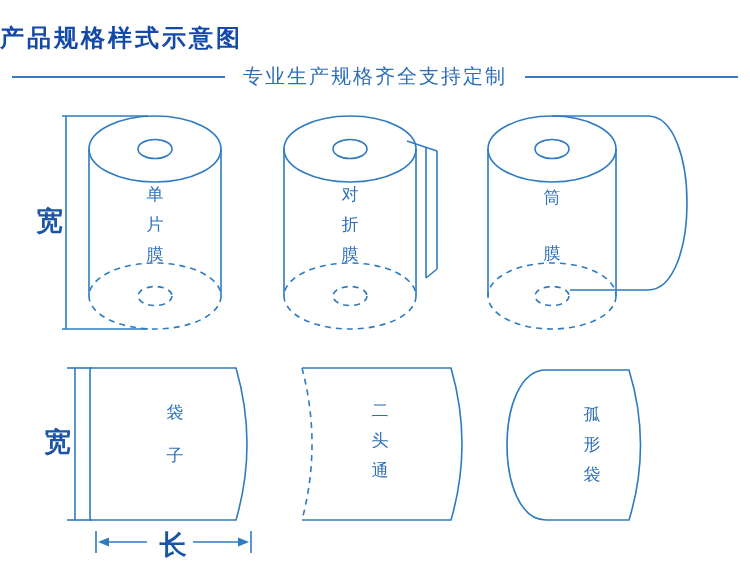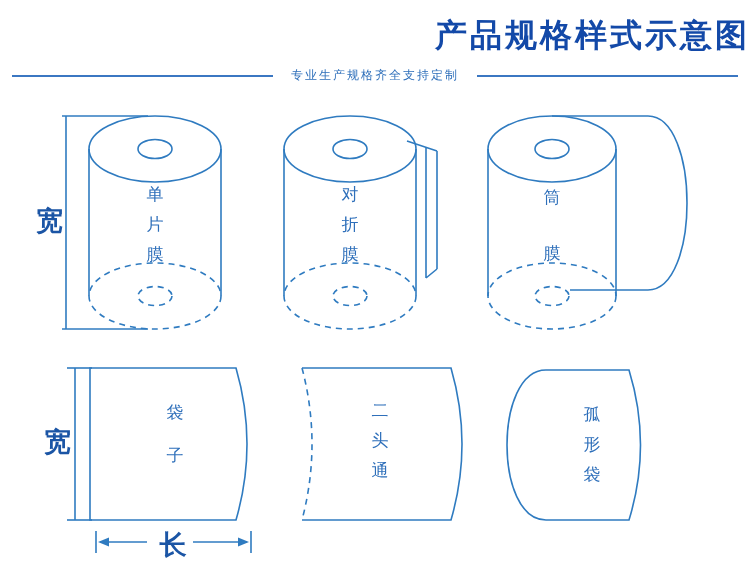--- a/index.html
+++ b/index.html
@@ -1,31 +1,31 @@
 <!DOCTYPE html>
 <html style="--title: #1349a8; --subtitle: #2e6fba; --rule: #3b77c2; --line-art: #2f7bc0; --label: #2e6fba; --dim: #1b55a5;"><head>
 <meta charset="utf-8">
 <style>
   * { margin:0; padding:0; box-sizing:border-box; }
   html,body { background:#ffffff; }
   body { font-family:"Liberation Sans", sans-serif; }
   .page { position:relative; width:750px; height:567px; background:#fff; overflow:hidden; }
 
   .title {
-    text-align:right; padding-top:14px;
-    font-size:32px; font-weight:bold; letter-spacing:3px;
+    text-align:left; padding-top:22px;
+    font-size:24px; font-weight:bold; letter-spacing:3px;
     color:var(--title, #1349a8);
   }
   .subtitle-row {
     display:flex; align-items:center; gap:18px;
     width:750px; margin-top:9px; padding:0 12px;
   }
   .rule { flex:1; height:0; border-top:2px solid var(--rule, #3b77c2); }
   .subtitle {
-    font-size:12px; letter-spacing:2px; white-space:nowrap;
+    font-size:20px; letter-spacing:2px; white-space:nowrap;
     color:var(--subtitle, #2e6fba);
   }
 
   svg.art { position:absolute; left:0; top:0; }
   .ln { fill:none; stroke:var(--line-art, #2f7bc0); stroke-width:1.6; }
   .dash { stroke-dasharray:6 5; }
   .ah { fill:var(--line-art, #2f7bc0); stroke:none; }
 
   .fig-label {
     position:absolute; width:36px; text-align:center;

